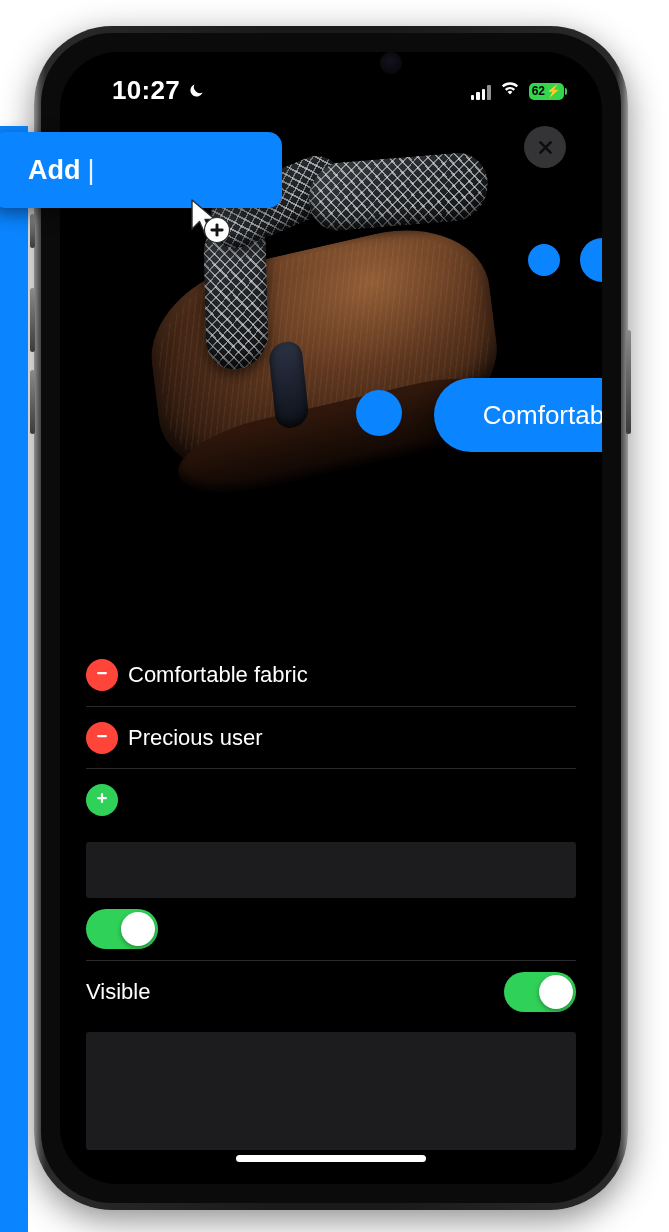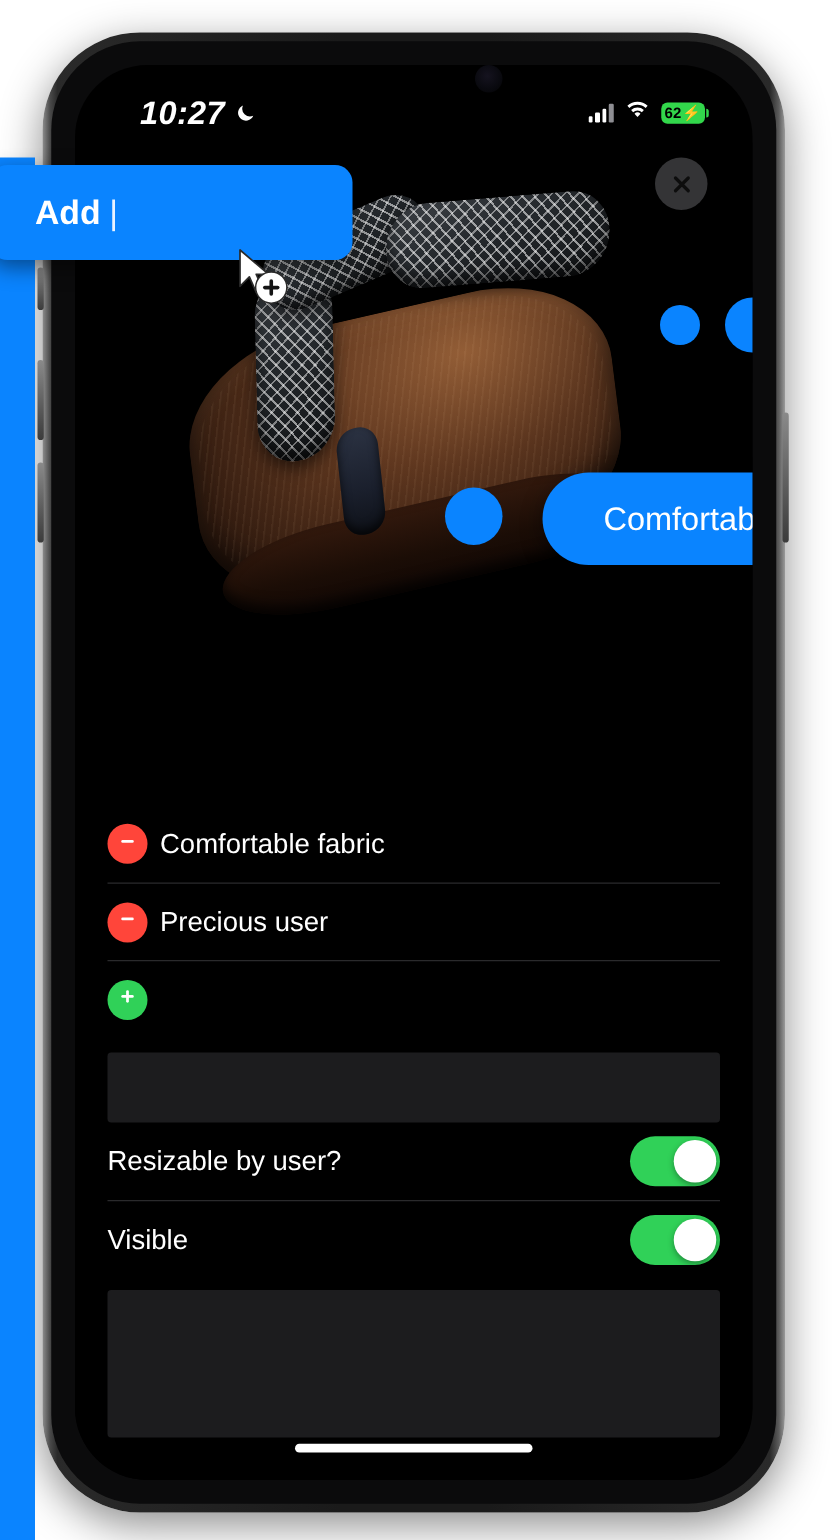--- a/index.html
+++ b/index.html
@@ -48,24 +48,24 @@
     background:radial-gradient(circle at 45% 40%, #15131f 0%, #0a0a10 55%, #030305 100%);
     z-index:12;
   }
 
   
   .statusbar{
     position:absolute; left:0; top:0; width:100%; height:62px;
     display:flex; align-items:center; justify-content:space-between;
     padding:14px 38px 0 52px; color:#fff; z-index:5;
   }
-  .sb-left{ display:flex; align-items:center; gap:8px; font-size:26px; font-weight:600; letter-spacing:.3px;font-style:italic; }
+  .sb-left{ display:flex; align-items:center; gap:8px; font-size:26px; font-weight:600; letter-spacing:.3px; }
   .moon{ display:inline-block; width:18px; height:18px; position:relative; }
   .moon svg{ display:block; }
-  .sb-right{ display:flex; align-items:center; gap:9px; }
+  .sb-right{ display:flex; align-items:flex-end; gap:9px; }
   .cell{ display:flex; align-items:flex-end; gap:2px; height:15px; }
   .cell i{ width:3.5px; background:#fff; border-radius:1px; display:block; }
   .cell i:nth-child(1){ height:5px; }
   .cell i:nth-child(2){ height:8px; }
   .cell i:nth-child(3){ height:11px; background:#fff; }
   .cell i:nth-child(4){ height:15px; background:#8e8e93; }
   .battery{
     display:flex; align-items:center; justify-content:center; gap:1px;
     background:#32d74b; color:#000; border-radius:5px;
     height:17px; min-width:34px; padding:0 3px;
@@ -308,21 +308,20 @@
                   <rect x="3" y="7" width="10" height="2.2" rx="1.1" fill="#fff"></rect>
                   <rect x="6.9" y="3.1" width="2.2" height="10" rx="1.1" fill="#fff"></rect>
                 </svg>
               </span>
             </span>
           </div>
 
           <div class="spacer-panel"></div>
 
           <div class="toggle-row">
-            <span>Resizable by user?</span>
             <span class="switch">
               <span class="knob"></span>
             </span>
           </div>
 
           <div class="toggle-row sep">
             <span>Visible</span>
             <span class="switch">
               <span class="knob"></span>
             </span>

